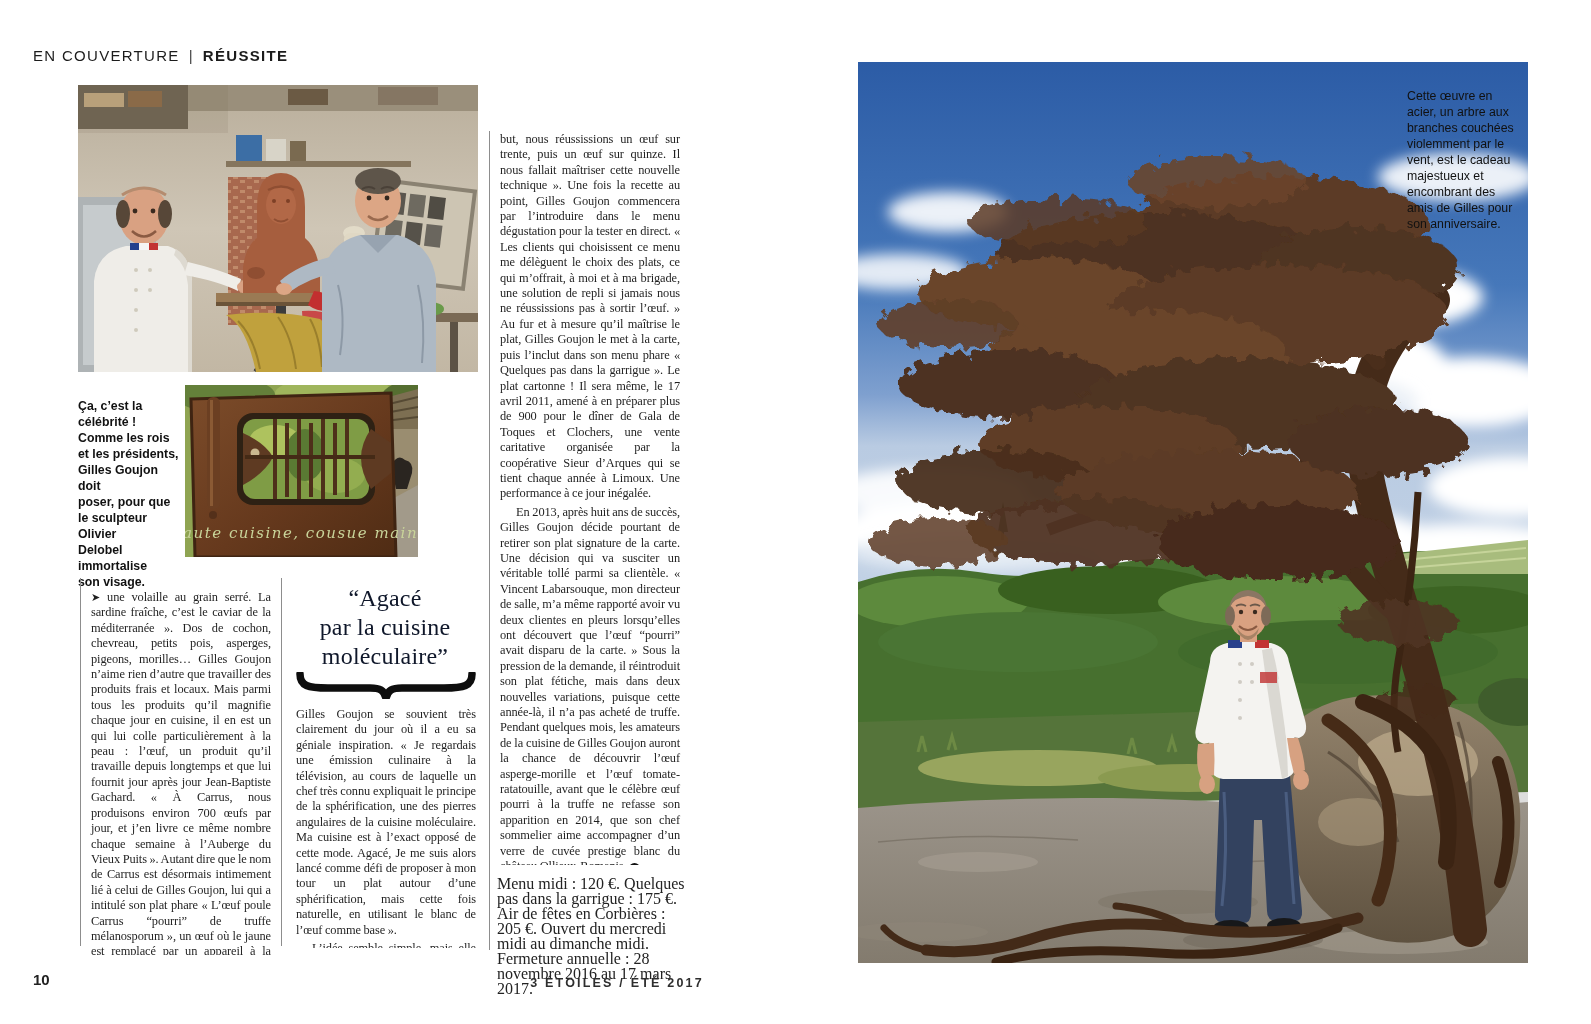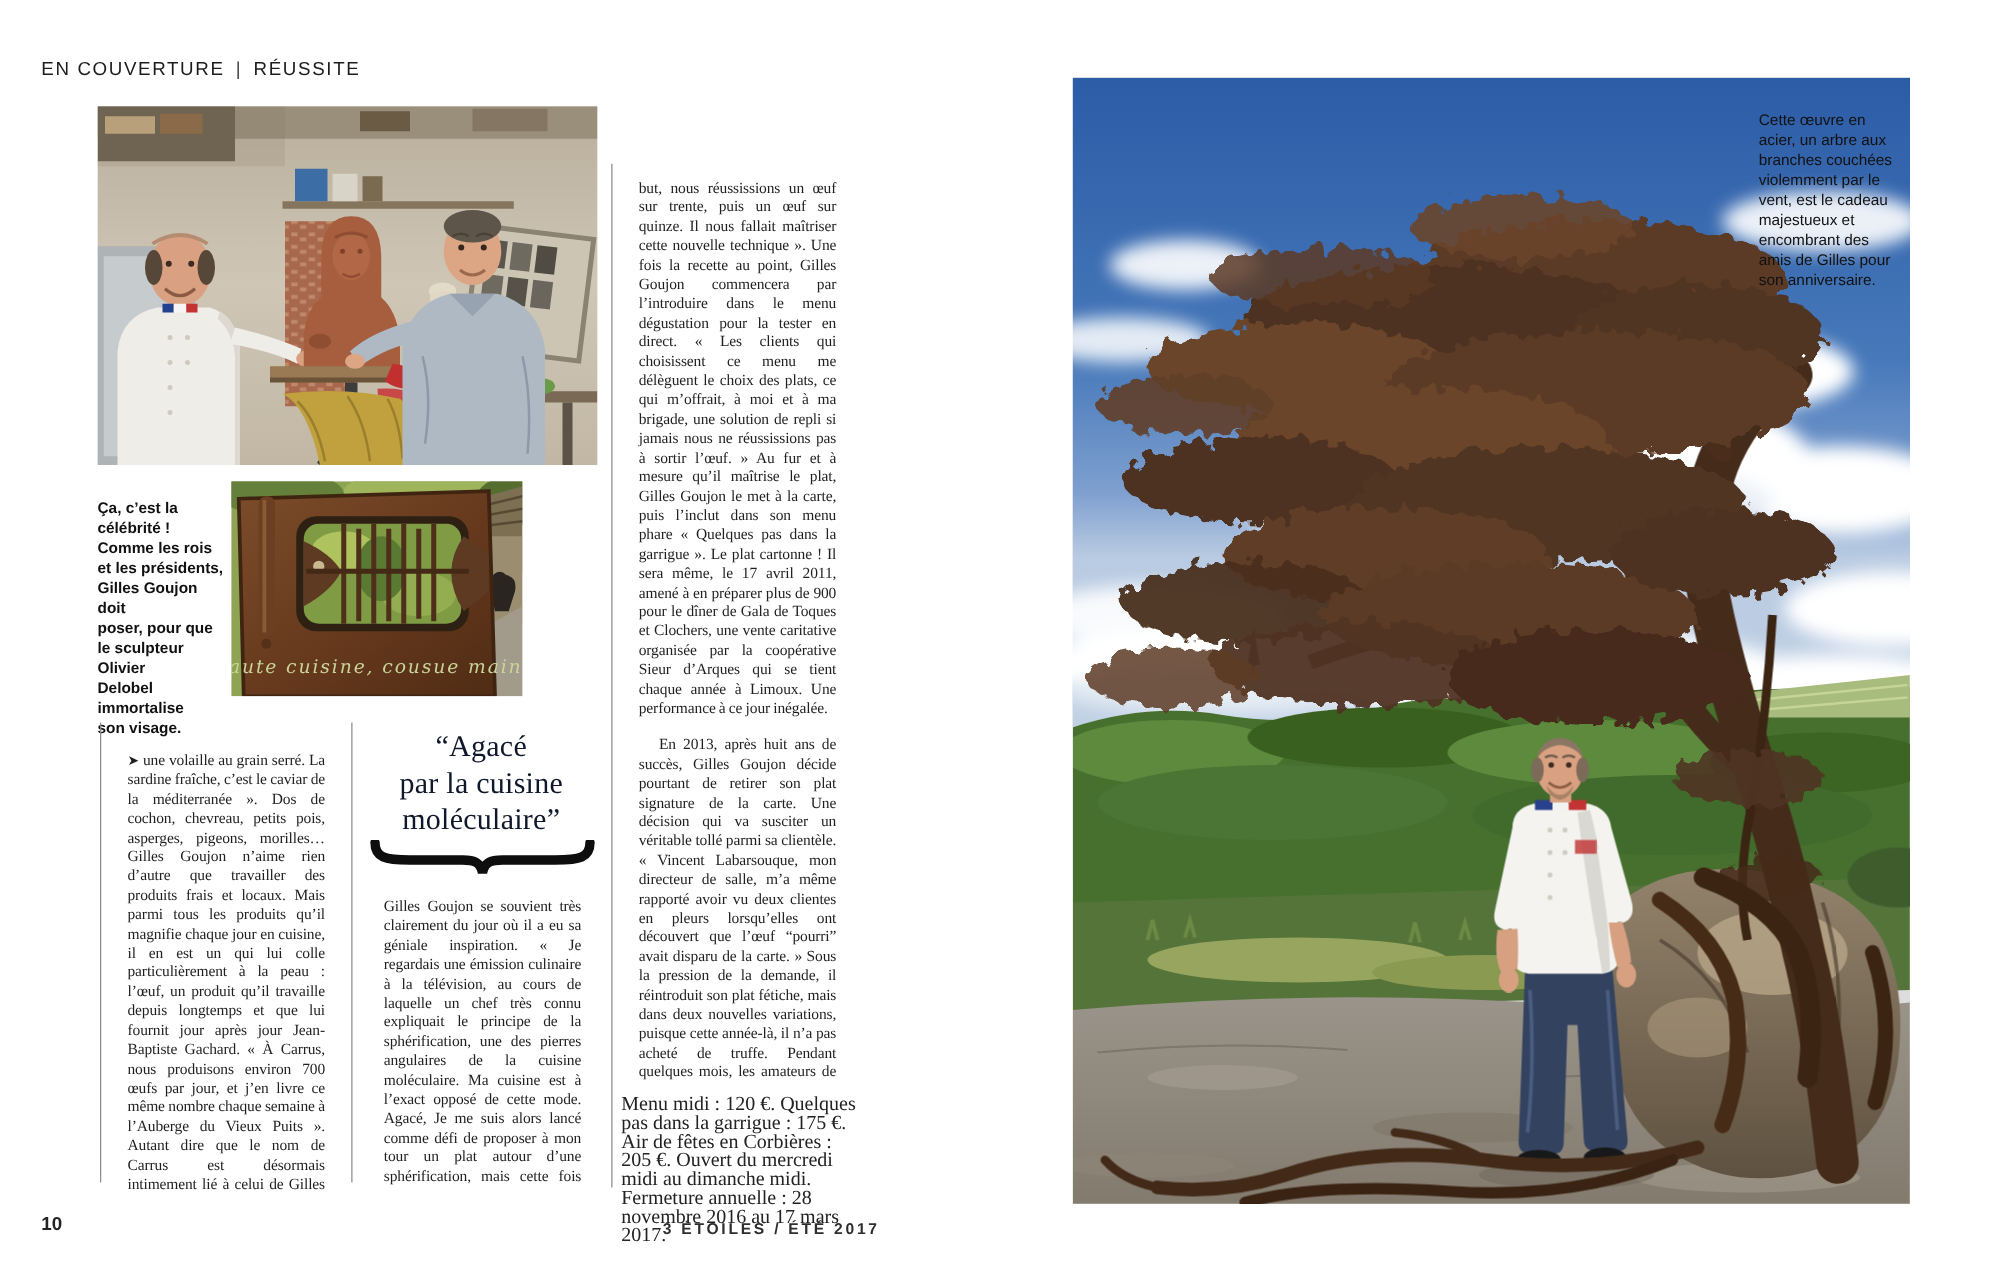--- a/index.html
+++ b/index.html
@@ -4,42 +4,42 @@
 <style>
   html,body{margin:0;padding:0;}
   body{
     width:1591px;height:1024px;position:relative;background:#ffffff;
     font-family:"Liberation Sans",sans-serif;color:#1a1a1a;overflow:hidden;
   }
   .abs{position:absolute;}
   
   .kicker{left:33px;top:47px;font-size:15px;letter-spacing:1.3px;color:#1c1c1c;}
   .kicker .divider{margin:0 9px;color:#444;font-weight:300;}
-  .kicker .topic{font-weight:400;}
+  .kicker .topic{font-weight:700;}
   
   .photo{overflow:hidden;background:#ddd;}
   #photo-studio{left:78px;top:85px;width:400px;height:287px;}
   #photo-sign{left:185px;top:385px;width:233px;height:172px;}
   #photo-tree{left:858px;top:62px;width:670px;height:901px;}
   
   .caption{font-size:12.3px;line-height:16px;color:#111;white-space:pre-line;margin-top:10px;}
   #caption-studio{left:78px;top:388px;width:104px;font-weight:bold;}
   #caption-tree{left:1407px;top:78px;width:118px;z-index:5;}
   
   .rule{width:1px;background:#8d8d8d;}
   #rule1{left:80px;top:578px;height:368px;}
   #rule2{left:281px;top:578px;height:368px;}
   #rule3{left:489px;top:131px;height:819px;}
   
   .col{
     width:186px;font-family:"Liberation Serif",serif;font-size:12.4px;
     line-height:15.4px;text-align:justify;color:#1f1f1f;
     letter-spacing:-0.1px;word-spacing:-0.4px;hyphens:auto;overflow:hidden;
   }
-  .col p{margin:14px;text-indent:1.3em;}
+  .col p{margin:3px;text-indent:1.3em;}
   .col p.noindent{text-indent:0;}
   #col1{left:88px;top:587px;height:368px;}
   #col2{left:293px;top:704px;height:244px;}
   #col3{left:497px;top:129px;height:736px;}
   .lead-arrow{font-family:"DejaVu Sans",sans-serif;font-size:11px;letter-spacing:0;}
   
   .pullquote{
     left:286px;top:584px;width:198px;text-align:center;
     font-family:"Liberation Serif",serif;font-weight:400;font-size:24px;
     line-height:29px;color:#0f172a;white-space:pre-line;letter-spacing:0.2px;

